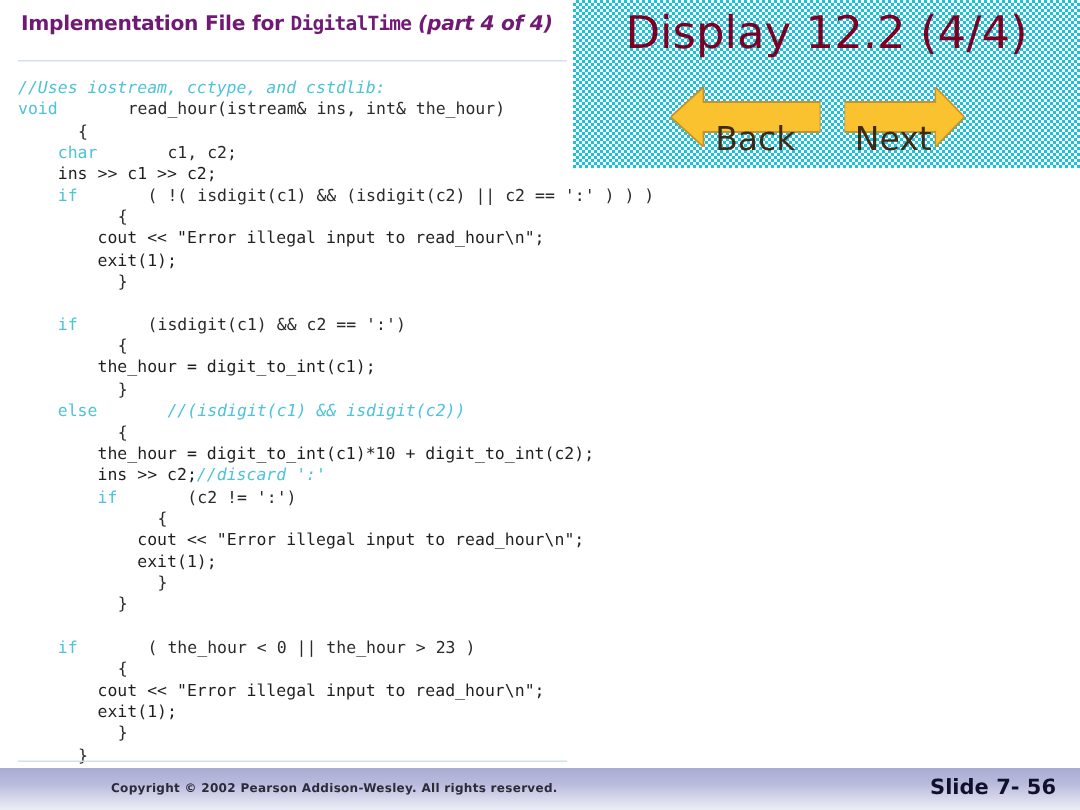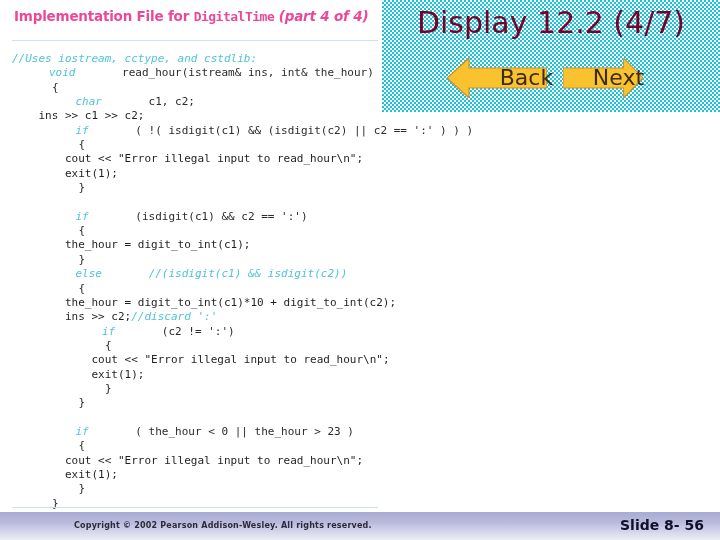--- a/index.html
+++ b/index.html
@@ -25,21 +25,21 @@
 
   
   .slide-title {
     position: absolute;
     left: 14px;
     top: 8px;
     width: 360px;
     font-family: "DejaVu Sans", sans-serif;
     font-weight: bold;
     font-size: 13.5px;
-    color: #ec4899;
+    color: #701a75;
     letter-spacing: -0.2px;
     white-space: nowrap;
   }
   .slide-title .mono {
     font-family: "DejaVu Sans Mono", monospace;
     font-weight: bold;
     font-size: 13px;
     letter-spacing: -0.5px;
   }
   .slide-title .ital {
@@ -95,26 +95,25 @@
     cursor: pointer;
   }
   .nav-btn .arrow-svg {
     position: absolute;
     left: 0; top: 0;
     width: 100%;
     height: 100%;
   }
   .nav-btn .lbl {
     position: absolute;
-    top: 7px;
+    top: 23px;
     width: 100%;
     text-align: center;
     line-height: 26px;
     pointer-events: none;
-    margin-left: 23px;
   }
   #back-btn {
     left: 447px;
     width: 100px;
   }
   #back-btn .lbl { padding-left: 13px; width: calc(100% - 13px); }
   #next-btn {
     left: 563px;
     width: 80px;
   }
@@ -136,22 +135,20 @@
   .code-line {
     height: 14.35px;
     white-space: pre;
   }
   .c-cmt {
     color: #4fc3d9;
     font-style: italic;
   }
   .c-kw {
     color: #4fc3d9;
-    font-style: italic;
-    margin-left: 37px;
   }
   .c-b {
     font-weight: normal;
     color: #1f1f1f;
   }
   .c-n {
     color: #2b2b2b;
     padding-left: 40px;
   }
 
@@ -199,36 +196,36 @@
 
 <div id="slide">
 
   <div class="slide-title">
     <span>Implementation File for </span><span class="mono">DigitalTime</span><span class="ital"> (part 4 of 4)</span>
   </div>
   <div class="title-rule"></div>
 
   <div class="cyan-panel"></div>
 
-  <div class="display-label">Display 12.2 (4/7)</div>
+  <div class="display-label">Display 12.2 (4/4)</div>
 
   <div class="nav-btn" id="back-btn">
     <svg class="arrow-svg" viewBox="0 0 100 40" preserveAspectRatio="none">
       <polygon points="0,20 22,0 22,10 100,10 100,30 22,30 22,40" fill="#f9c22e" stroke="#c9912a" stroke-width="1.2" stroke-linejoin="miter"></polygon>
     </svg>
     <div class="lbl">Back</div>
   </div>
 
   <div class="nav-btn" id="next-btn">
     <svg class="arrow-svg" viewBox="0 0 103 40" preserveAspectRatio="none">
       <polygon points="0,10 78,10 78,0 103,20 78,40 78,30 0,30" fill="#f9c22e" stroke="#c9912a" stroke-width="1.2" stroke-linejoin="miter"></polygon>
     </svg>
     <div class="lbl">Next</div>
   </div>
 
   <div class="code-area" id="code-area"><div class="code-line"><span class="c-cmt">//Uses iostream, cctype, and cstdlib:</span></div><div class="code-line"><span class="c-kw">void</span><span class="c-n"> read_hour(istream&amp; ins, int&amp; the_hour)</span></div><div class="code-line"><span class="c-n">{</span></div><div class="code-line">    <span class="c-kw">char</span><span class="c-n"> c1, c2;</span></div><div class="code-line">    <span class="c-b">ins &gt;&gt; c1 &gt;&gt; c2;</span></div><div class="code-line">    <span class="c-kw">if</span><span class="c-n"> ( !( isdigit(c1) &amp;&amp; (isdigit(c2) || c2 == ':' ) ) )</span></div><div class="code-line">    <span class="c-n">{</span></div><div class="code-line">        <span class="c-b">cout &lt;&lt; "Error illegal input to read_hour\n";</span></div><div class="code-line">        <span class="c-b">exit(1);</span></div><div class="code-line">    <span class="c-n">}</span></div><div class="code-line">&nbsp;</div><div class="code-line">    <span class="c-kw">if</span><span class="c-n"> (isdigit(c1) &amp;&amp; c2 == ':')</span></div><div class="code-line">    <span class="c-n">{</span></div><div class="code-line">        <span class="c-b">the_hour = digit_to_int(c1);</span></div><div class="code-line">    <span class="c-n">}</span></div><div class="code-line">    <span class="c-kw">else</span><span class="c-n"> </span><span class="c-cmt">//(isdigit(c1) &amp;&amp; isdigit(c2))</span></div><div class="code-line">    <span class="c-n">{</span></div><div class="code-line">        <span class="c-b">the_hour = digit_to_int(c1)*10 + digit_to_int(c2);</span></div><div class="code-line">        <span class="c-b">ins &gt;&gt; c2;</span><span class="c-cmt">//discard ':'</span></div><div class="code-line">        <span class="c-kw">if</span><span class="c-n"> (c2 != ':')</span></div><div class="code-line">        <span class="c-n">{</span></div><div class="code-line">            <span class="c-b">cout &lt;&lt; "Error illegal input to read_hour\n";</span></div><div class="code-line">            <span class="c-b">exit(1);</span></div><div class="code-line">        <span class="c-n">}</span></div><div class="code-line">    <span class="c-n">}</span></div><div class="code-line">&nbsp;</div><div class="code-line">    <span class="c-kw">if</span><span class="c-n"> ( the_hour &lt; 0 || the_hour &gt; 23 )</span></div><div class="code-line">    <span class="c-n">{</span></div><div class="code-line">        <span class="c-b">cout &lt;&lt; "Error illegal input to read_hour\n";</span></div><div class="code-line">        <span class="c-b">exit(1);</span></div><div class="code-line">    <span class="c-n">}</span></div><div class="code-line"><span class="c-n">}</span></div></div>
 
   <div class="footer-rule"></div>
   <div class="footer-bar"></div>
   <div class="copyright">Copyright © 2002 Pearson Addison-Wesley.  All rights reserved.</div>
-  <div class="slide-number">Slide 8- 56</div>
+  <div class="slide-number">Slide 7- 56</div>
 
 </div>
 
 </body></html>

